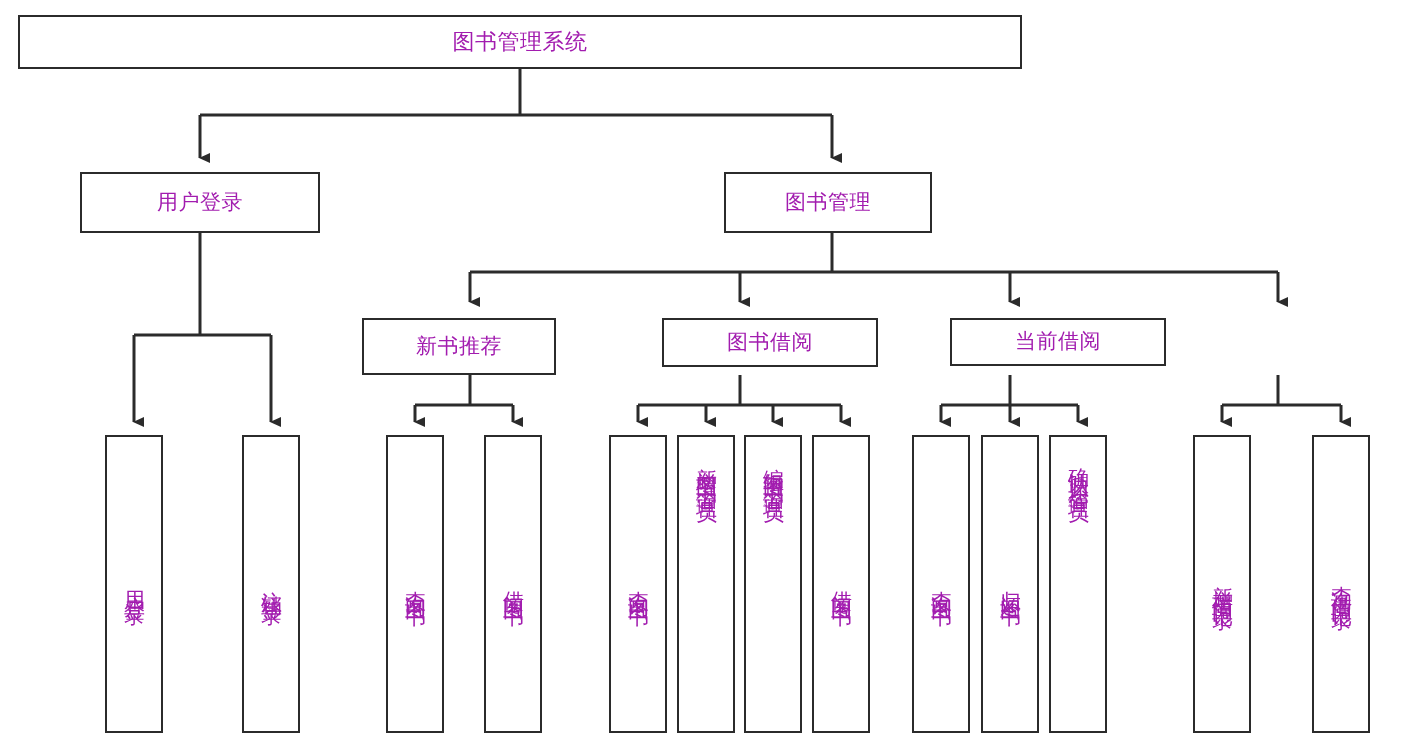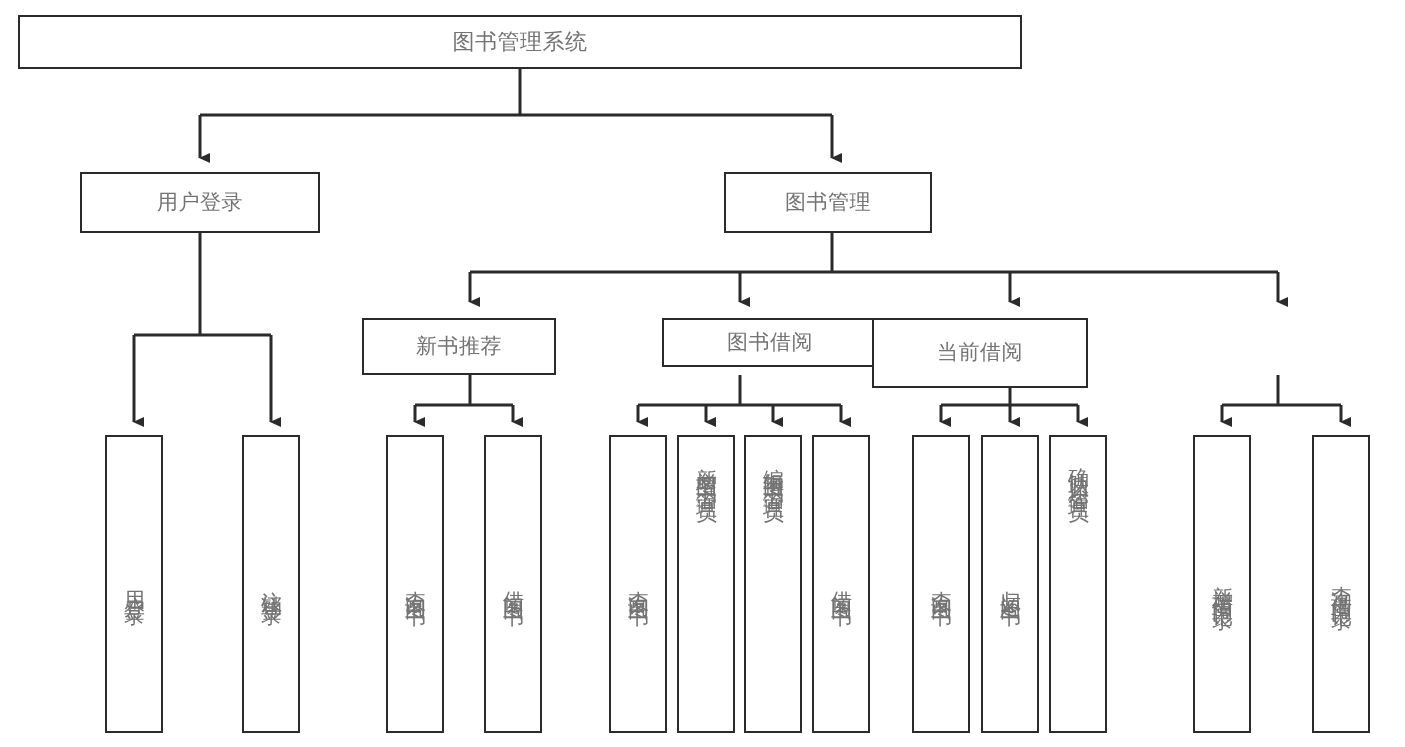--- a/index.html
+++ b/index.html
@@ -24,21 +24,21 @@
   .node{
     position:absolute;
     box-sizing:border-box;
     border:2px solid #2b2b2b;
     background:#ffffff;
     display:flex;
     align-items:center;
     justify-content:center;
   }
   .node .label{
-    color:#737373;
+    color:#a21caf;
     line-height:1.12;
     letter-spacing:0.5px;
     text-align:center;
     white-space:nowrap;
   }
   
   .n-root{ font-size:22px; }
   
   .n-branch .label{ font-size:21px; }
   
@@ -130,21 +130,21 @@
   <div class="node n-branch" style="left:724px; top:172px; width:208px; height:61px;">
     <span class="label">图书管理</span>
   </div>
 
   <div class="node n-branch" style="left:362px; top:318px; width:194px; height:57px;">
     <span class="label">新书推荐</span>
   </div>
   <div class="node n-branch" style="left:662px; top:318px; width:216px; height:49px;">
     <span class="label">图书借阅</span>
   </div>
-  <div class="node n-branch" style="left:872px; top:318px; width:216px; height:70px;">
+  <div class="node n-branch" style="left:950px; top:318px; width:216px; height:48px;">
     <span class="label">当前借阅</span>
   </div>
 
   <div class="node vertical mid" style="left:105px; top:435px; width:58px; height:298px;">
     <span class="label">用户登录</span>
   </div>
   <div class="node vertical mid" style="left:242px; top:435px; width:58px; height:298px;">
     <span class="label">注销登录</span>
   </div>
 

